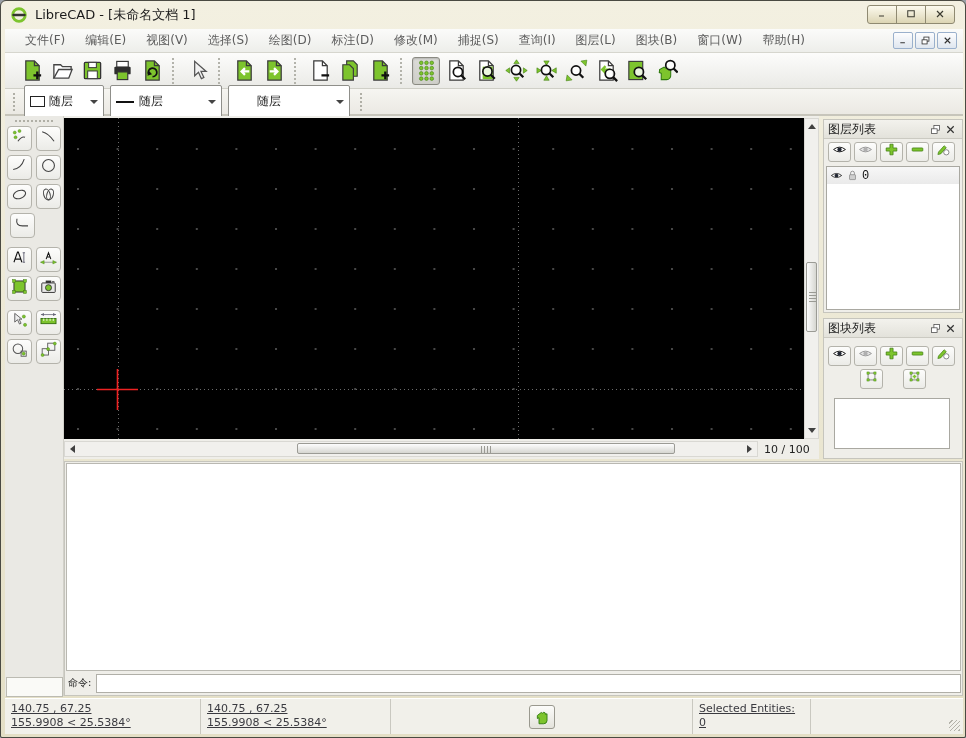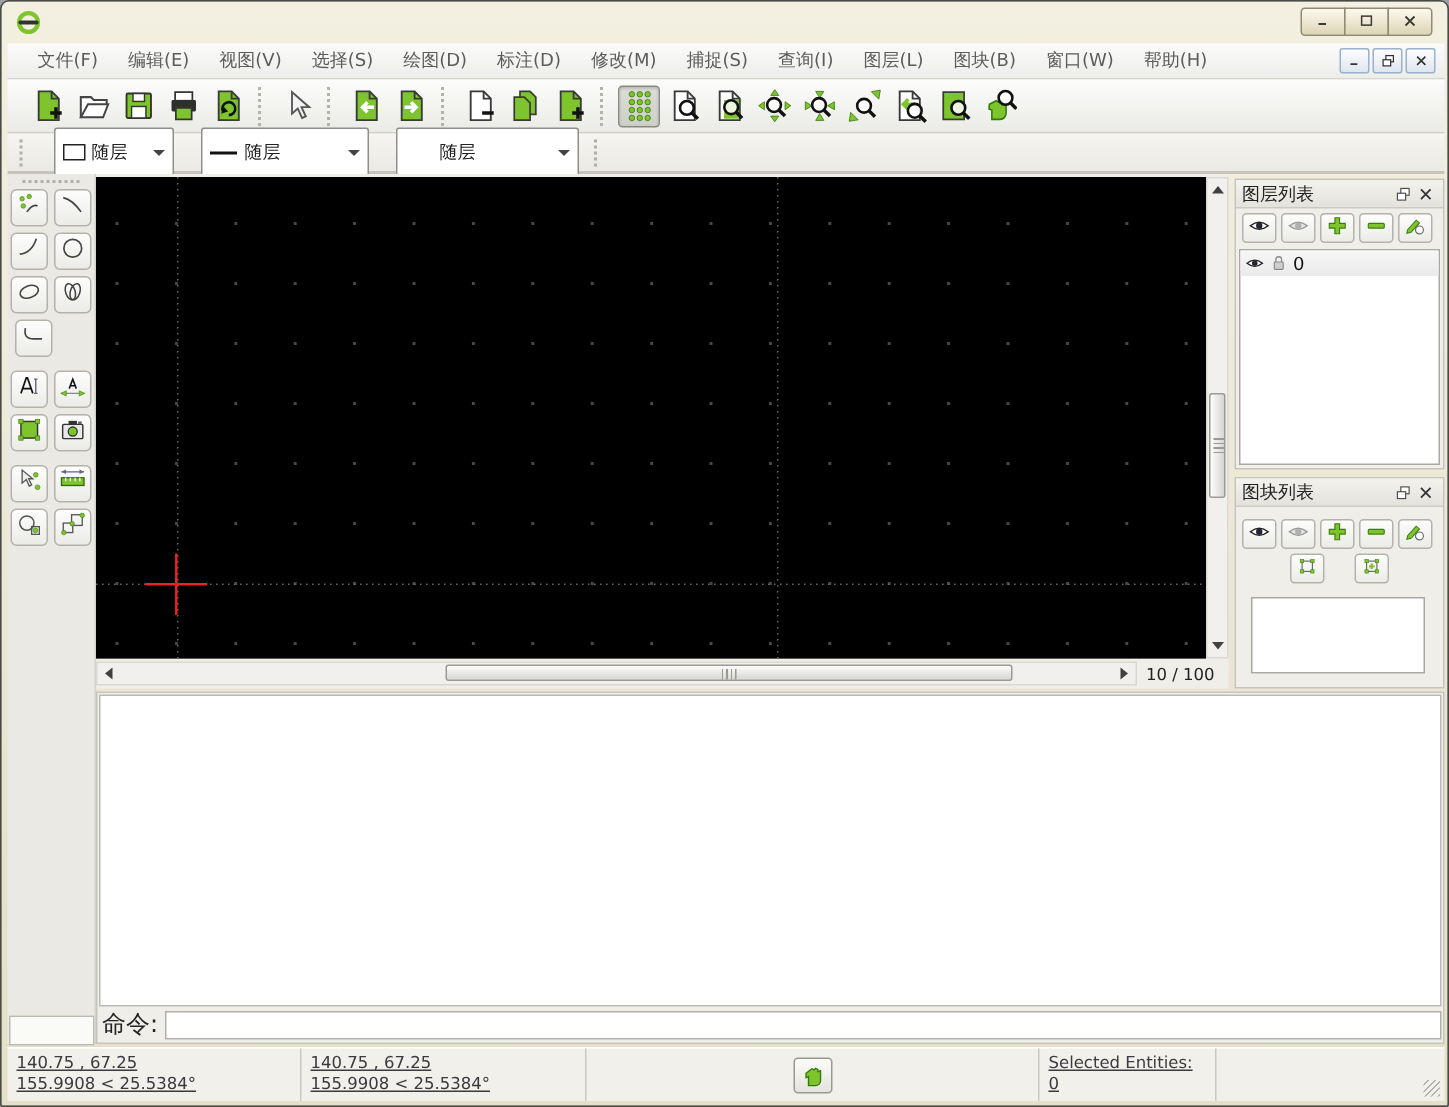--- a/index.html
+++ b/index.html
@@ -33,21 +33,21 @@
   .tbtn .ic{display:flex;}
   .tbtn svg{width:23px;height:23px;}
   .tbtn.pressed{border:1px solid #8a8a82;background:linear-gradient(#dcdcd8,#cfcfc9);box-shadow:inset 0 1px 2px rgba(0,0,0,.18);}
   .tsep{width:6px;height:26px;margin:0 5px;border-left:2px dotted #b3b3ab;}
   
   .penbar{position:absolute;left:4px;top:88px;width:958px;height:27px;
     background:linear-gradient(#f6f5f1,#ebe9e3);border-bottom:2px solid #c7c5bb;
     display:flex;align-items:center;padding-left:8px;}
   .vhandle{width:5px;height:18px;border-left:2px dotted #b0afa6;margin:0 6px 0 0;}
   .combo{height:34px;background:#fff;border:1px solid #8f8f8a;border-radius:2px;
-    display:flex;align-items:center;padding:0 5px;font-size:12px;color:#222;margin-right:6px;margin-left:12px;}
+    display:flex;align-items:center;padding:0 5px;font-size:12px;color:#222;margin-right:6px;}
   .combo .arrow{margin-left:auto;width:0;height:0;border:4px solid transparent;border-top-color:#444;transform:translateY(2px);}
   .sw-color{width:15px;height:11px;background:#fff;border:1px solid #222;margin-right:4px;}
   .sw-line{width:18px;height:2px;background:#111;margin-right:5px;}
   .sw-blank{width:18px;height:11px;margin-right:5px;}
   
   .leftdock{position:absolute;left:4px;top:115px;width:59px;height:343px;background:#eae9e4;border-right:1px solid #d2d1ca;}
   .ldh{margin:4px auto 2px;width:38px;border-top:2px dotted #b0afa6;}
   .lrow{display:flex;justify-content:center;gap:4px;margin-top:4px;}
   .lrow.gap{margin-top:9px;}
   .lrow.single{justify-content:flex-start;padding-left:5px;}
@@ -70,21 +70,21 @@
   .vthumb{position:absolute;left:1px;top:143px;width:11px;height:70px;background:linear-gradient(90deg,#fdfdfd,#d6d6d1);
     border:1px solid #9b9b95;border-radius:2px;}
   .hthumb{position:absolute;left:232px;top:1px;width:378px;height:11px;background:linear-gradient(#fdfdfd,#d6d6d1);
     border:1px solid #9b9b95;border-radius:2px;}
   .grip-h{position:absolute;left:50%;top:2px;width:10px;height:7px;transform:translateX(-50%);
     background:repeating-linear-gradient(90deg,#9a9a94 0 1px,transparent 1px 3px);}
   .grip-v{position:absolute;top:50%;left:2px;height:10px;width:7px;transform:translateY(-50%);
     background:repeating-linear-gradient(#9a9a94 0 1px,transparent 1px 3px);}
   .zoomlabel{position:absolute;left:700px;top:327px;width:55px;text-align:left;font-size:11px;color:#222;}
   
-  .rightdock{position:absolute;left:822px;top:115px;width:128px;height:343px;}
+  .rightdock{position:absolute;left:822px;top:115px;width:128px;height:343px;font-family:Liberation Mono, monospace;}
   .panel{position:absolute;left:0;width:140px;background:#efeee9;border:1px solid #c6c5bd;}
   .panel.layer{top:3px;height:194px;}
   .panel.block{top:202px;height:141px;}
   .ptitle{height:19px;display:flex;align-items:center;padding:0 4px;font-size:12px;color:#222;
     background:linear-gradient(#f3f2ed,#e3e2db);border-bottom:1px solid #cbcac2;}
   .ptitle .sp{flex:1;}
   .picon{width:15px;height:15px;display:flex;align-items:center;justify-content:center;}
   .picon svg{width:11px;height:11px;}
   .ptoolbar{display:flex;gap:3px;padding:3px 4px 2px;}
   .panel.block .ptoolbar{padding-top:8px;}
@@ -95,21 +95,21 @@
   .layer-list{position:absolute;left:2px;right:2px;top:46px;bottom:2px;background:#fff;border:1px solid #a9a8a1;}
   .layer-row{height:17px;display:flex;align-items:center;gap:3px;padding:0 3px;
     background:linear-gradient(#f7f7f7,#eaeaea);font-size:12px;color:#111;}
   .layer-row svg{width:13px;height:13px;}
   .block-list{position:absolute;left:10px;right:12px;top:79px;bottom:9px;background:#fff;border:1px solid #a9a8a1;}
   
   .cmdpanel{position:absolute;left:63px;top:460px;width:899px;height:235px;background:#efeee9;
     border:1px solid #c6c5bd;display:flex;flex-direction:column;}
   .cmd-content{flex:1;background:#fff;border:1px solid #b9b8b1;margin:1px;}
   .cmd-input-row{height:23px;display:flex;align-items:center;padding:1px 1px 2px 1px;}
-  .cmd-label{font-size:16px;color:#222;padding:0 5px 0 2px;}
+  .cmd-label{font-size:10px;color:#222;padding:0 5px 0 2px;}
   .cmd-input{flex:1;height:19px;border:1px solid #b0afa8;background:#fff;
     font:12px "DejaVu Sans","Liberation Sans",sans-serif;padding:0 3px;outline:none;}
   
   .statusbar{position:absolute;left:4px;top:697px;width:958px;height:36px;background:#f1f0ea;
     border-top:1px solid #ffffff;display:flex;font-size:11px;color:#3a3a40;}
   .sb-sec{padding:3px 6px;border-right:1px solid #c9c8c0;line-height:14px;white-space:nowrap;text-decoration:underline;}
   .sb-1{width:196px;}
   .sb-2{width:190px;}
   .sb-3{flex:1;display:flex;align-items:center;justify-content:center;}
   .sb-4{width:118px;}
@@ -125,20 +125,21 @@
 
 <div id="window">
 
   <div class="titlebar">
     <span class="logo">
       <svg viewBox="0 0 24 24">
           <circle cx="12" cy="12" r="8.4" fill="none" stroke="#7dc42d" stroke-width="3.8"></circle>
           <rect x="3" y="10.2" width="18" height="3.6" rx="1.8" fill="#33332e"></rect>
         </svg>
     </span>
+    <span class="title-text">LibreCAD - [未命名文档 1]</span>
     <div class="win-btns" id="win-btns">
         <div class="win-btn">
           <span class="ic"><svg viewBox="0 0 24 24">
               <path d="M6 16h10" stroke="#3a3a30" stroke-width="2.4"></path>
             </svg></span>
         </div>
         <div class="win-btn">
           <span class="ic"><svg viewBox="0 0 24 24">
               <rect x="5.5" y="5.5" width="13" height="12" fill="none" stroke="#3a3a30" stroke-width="2"></rect>
             </svg></span>

